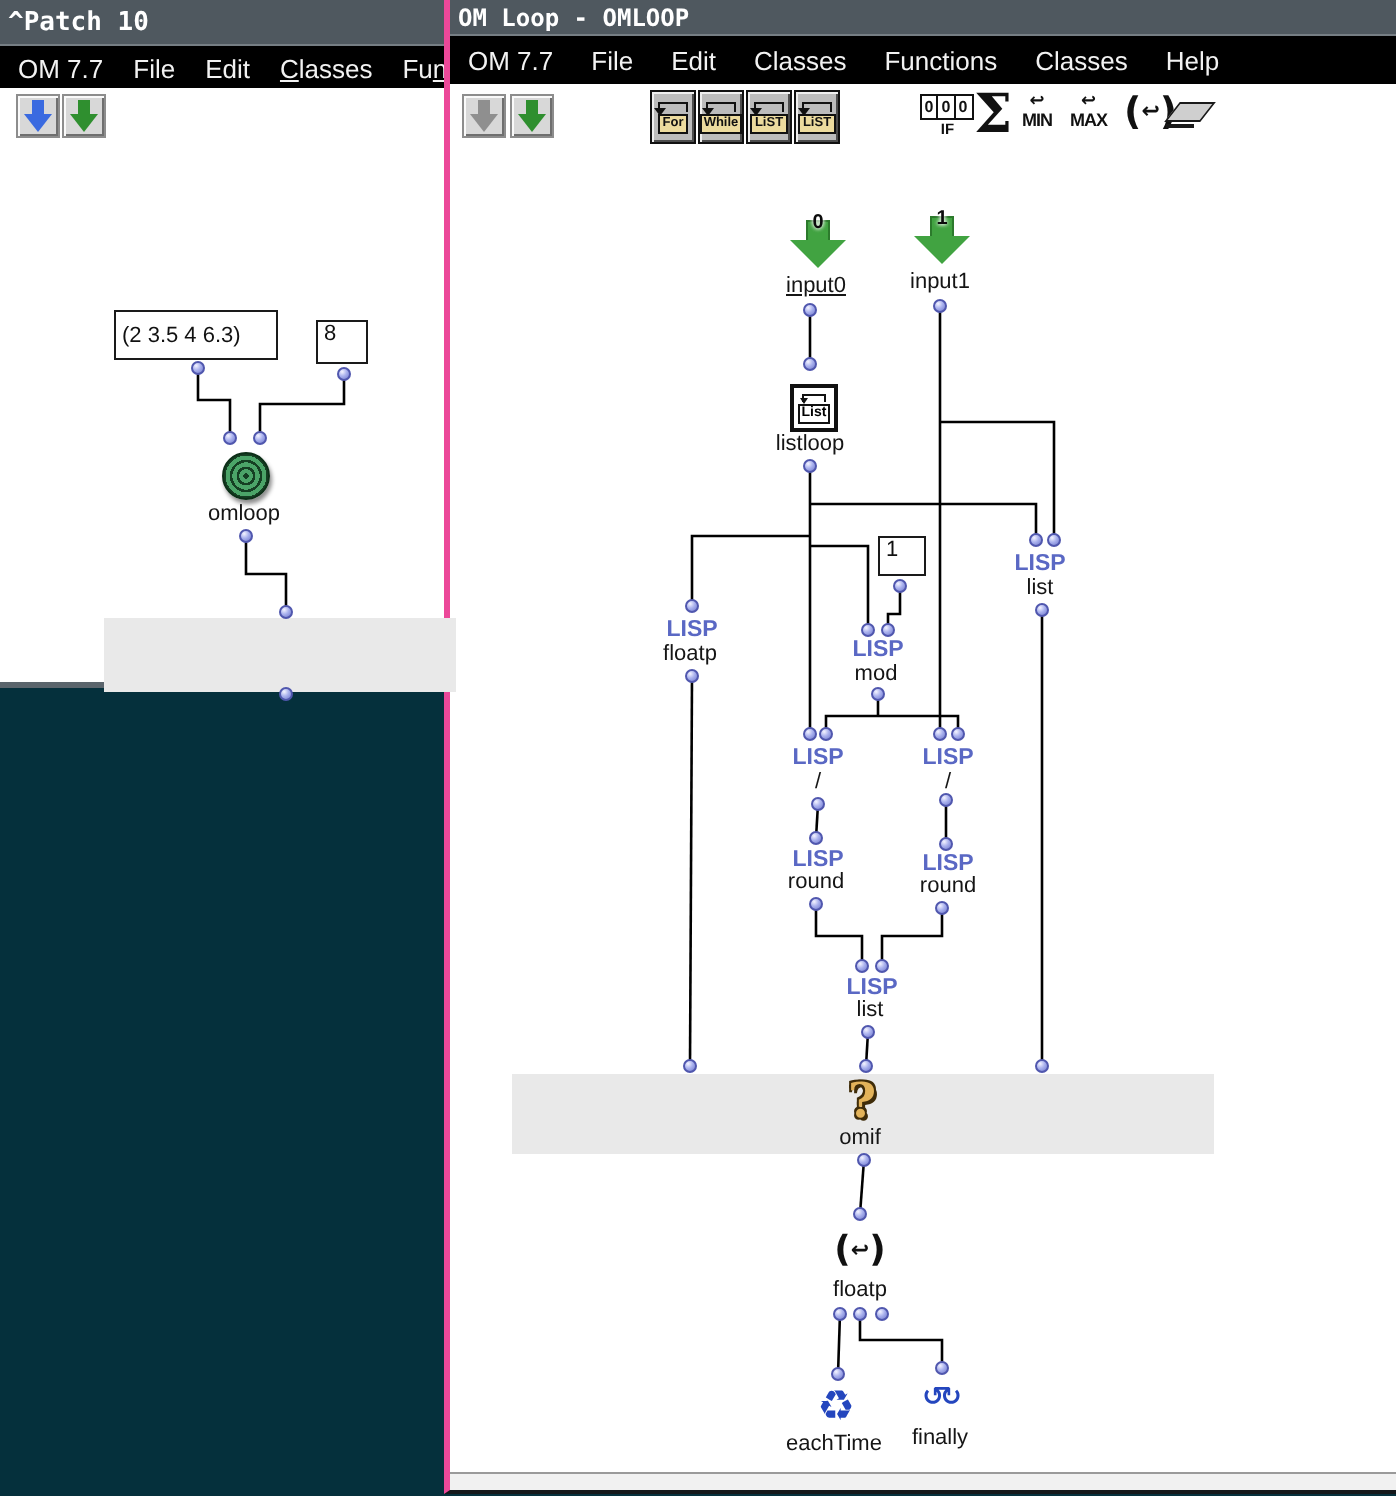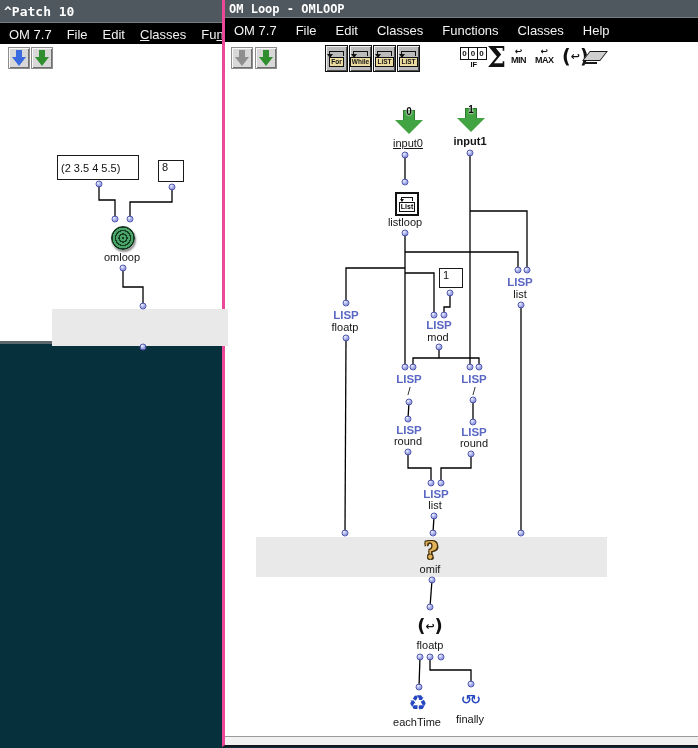--- a/index.html
+++ b/index.html
@@ -128,21 +128,21 @@
         </span>
     </div>
 
     <svg class="wires" width="229" height="387" viewBox="0 0 229 387">
       <polyline points="99,140 99,156 115,156 115,175"></polyline>
       <polyline points="172,143 172,158 130,158 130,175"></polyline>
       <polyline points="123,224 123,243 143,243 143,262"></polyline>
     </svg>
 
     <div class="vbox" style="left:57px;top:111px;width:82px;height:25px;">
-      <span>(2 3.5 4 5.5)</span>
+      <span>(2 3.5 4 6.3)</span>
     </div>
     <div class="vbox" style="left:158px;top:116px;width:26px;height:22px;align-items:flex-start;">
       <span>8</span>
     </div>
 
     <div class="spiral" style="left:111px;top:182px;"></div>
     <div class="cl" style="left:122px;top:213px;">omloop</div>
 
     <div class="selstrip" style="left:52px;top:265px;width:176px;height:37px;"></div>
 
@@ -264,21 +264,21 @@
         <i class="head"></i>
       <span class="badge">0</span>
     </div>
     <div class="cl" style="left:183px;top:101px;text-decoration:underline;">input0</div>
 
     <div class="ginput" style="left:246px;top:66px;">
       <i class="stem"></i>
         <i class="head"></i>
       <span class="badge">1</span>
     </div>
-    <div class="cl" style="left:245px;top:99px;font-weight:bold;">input1</div>
+    <div class="cl" style="left:245px;top:99px;">input1</div>
 
     <div class="listloopicon" style="left:170px;top:150px;">
       <span class="arc">
           <i></i>
         </span>
       <span class="lab">List</span>
     </div>
     <div class="cl" style="left:180px;top:180px;">listloop</div>
 
     <div class="cl lisp" style="left:295px;top:240px;">LISP</div>

